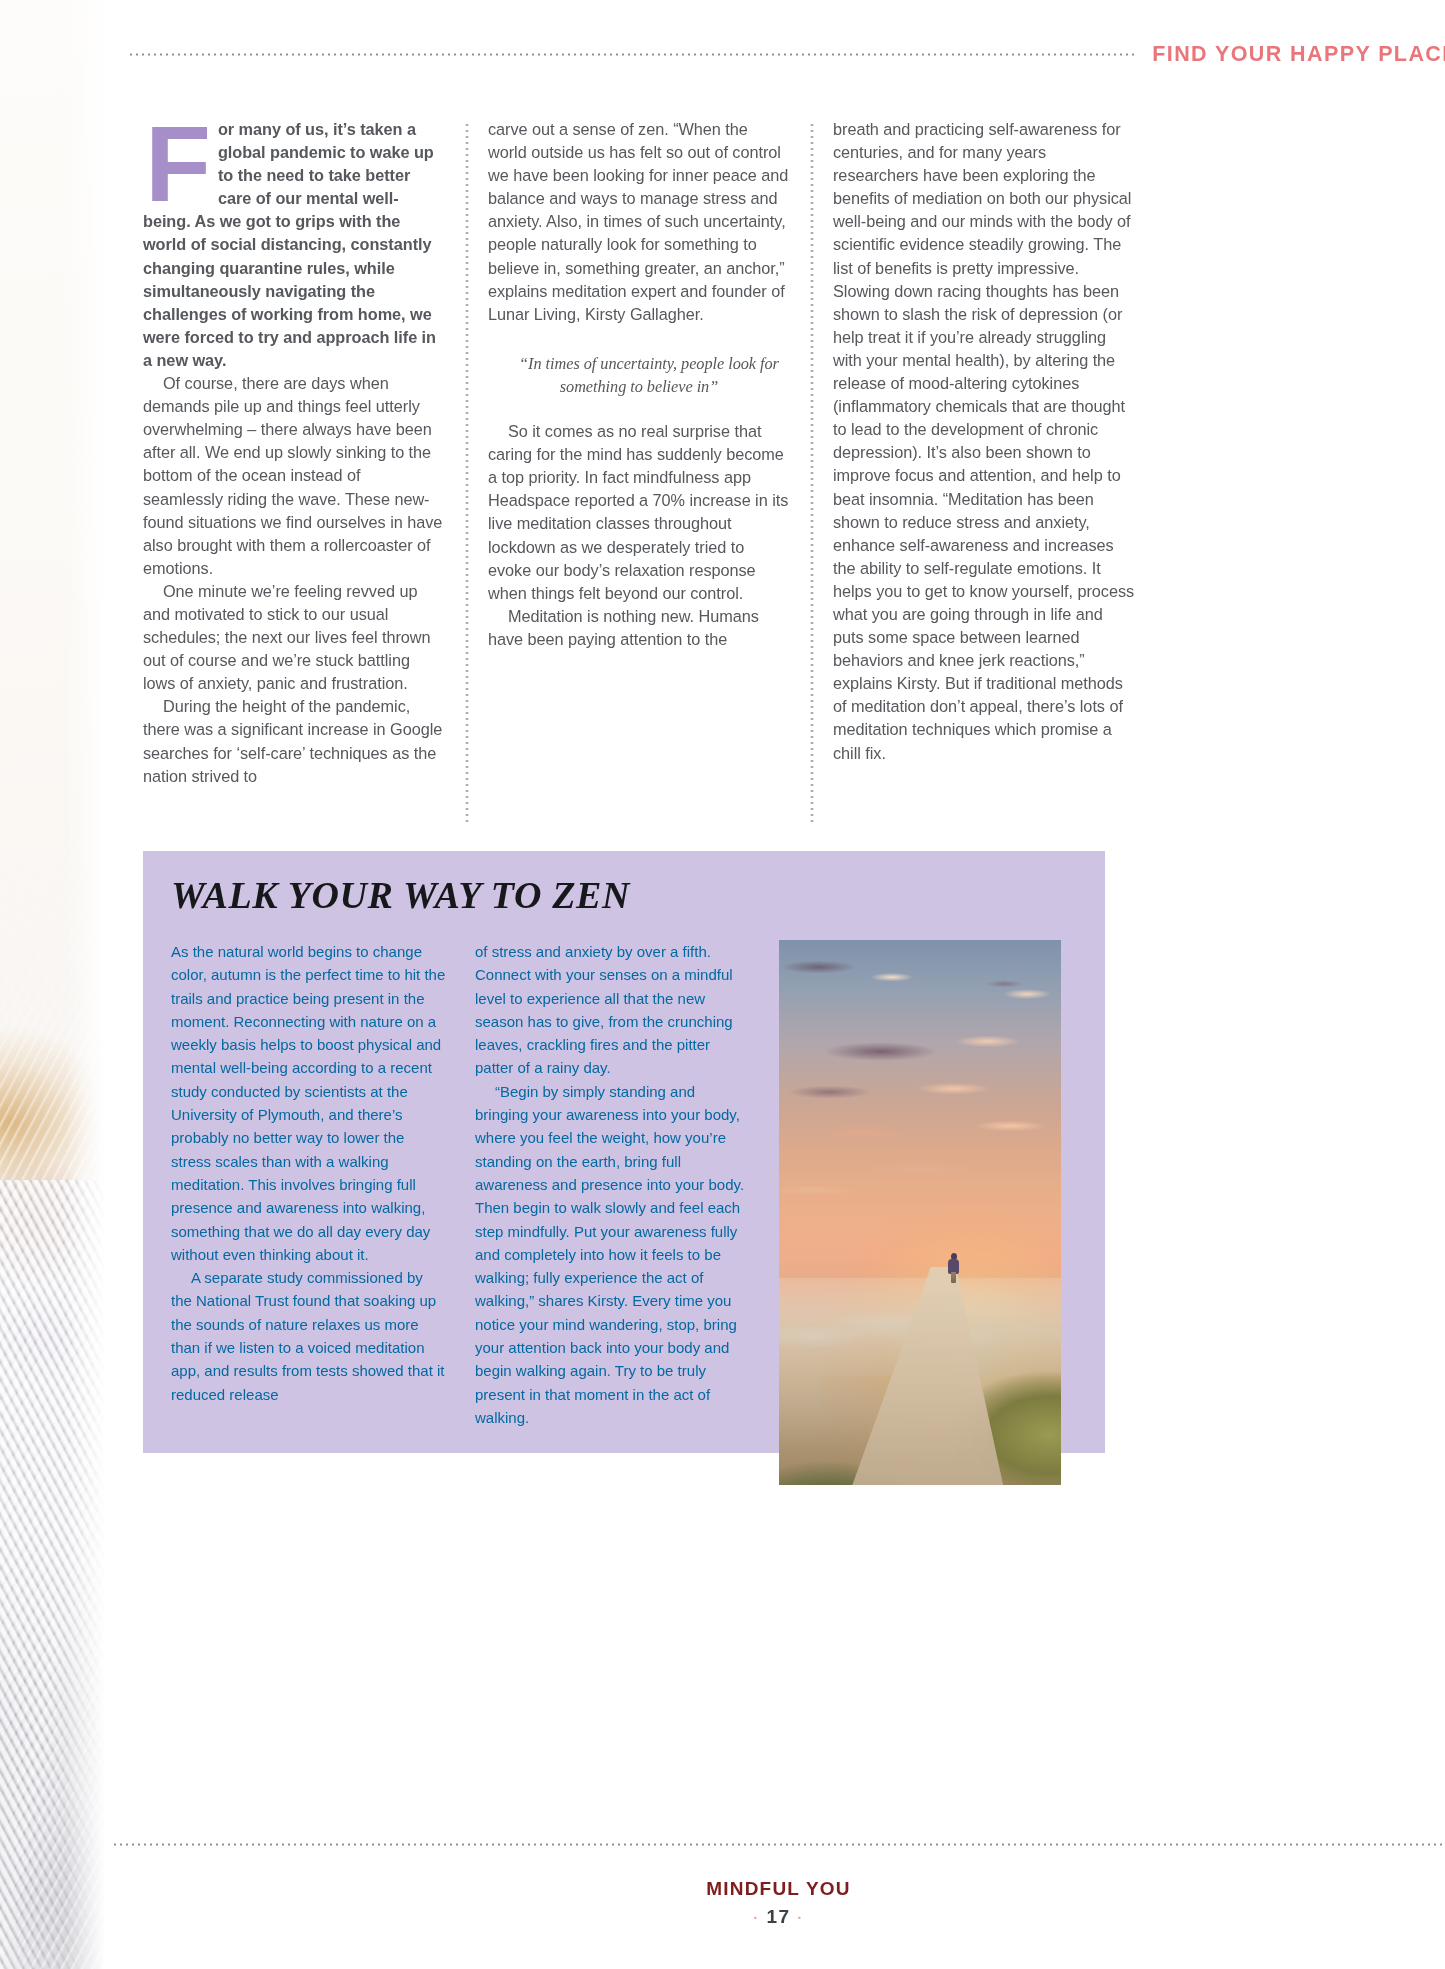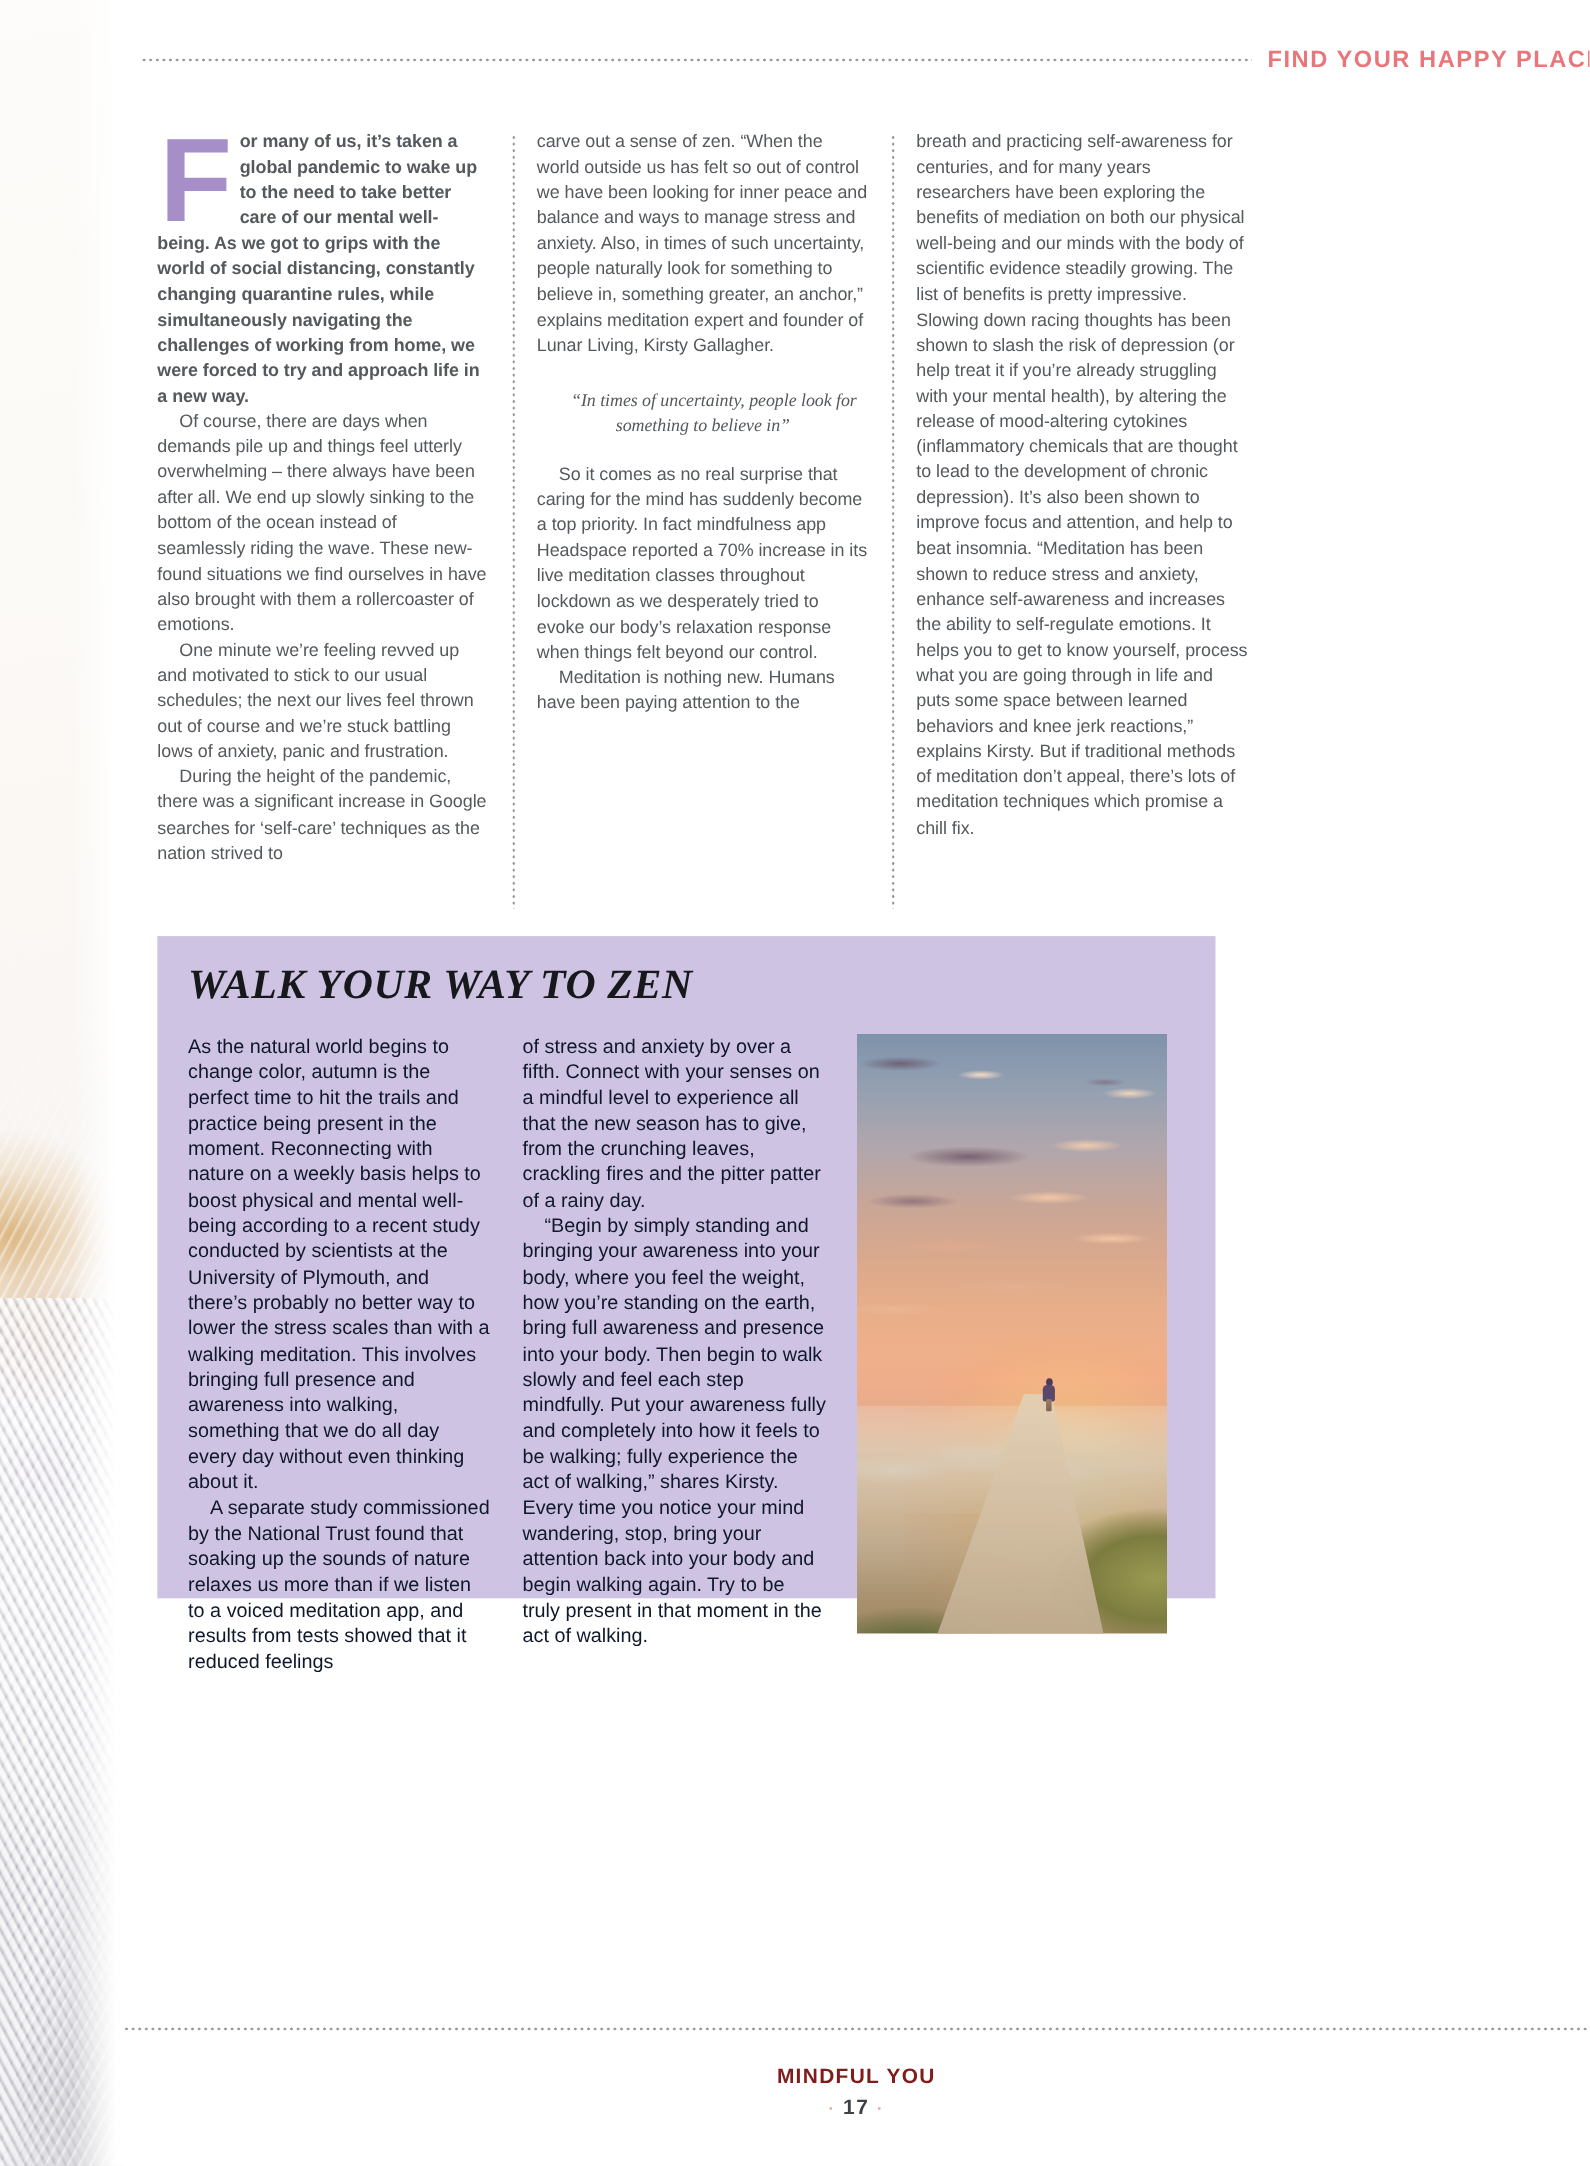--- a/index.html
+++ b/index.html
@@ -199,23 +199,23 @@
     margin-bottom: 23px;
   }
   .panel-body {
     display: flex;
     gap: 28px;
   }
   .panel-col {
     width: 276px;
   }
   .panel-col p {
-    font-size: 18px;
+    font-size: 15px;
     line-height: 23.3px;
-    color: #0f172a;
+    color: #0369a1;
     text-indent: 20px;
   }
   .panel-col p.noindent { text-indent: 0; }
 
   .panel-photo {
     width: 282px;
     height: 545px;
     overflow: hidden;
     position: relative;
     flex-shrink: 0;
@@ -397,21 +397,21 @@
     </div>
 
   </div>
 
   <div class="panel">
     <div class="panel-title">WALK YOUR WAY TO ZEN</div>
     <div class="panel-body">
 
       <div class="panel-col">
         <p class="noindent">As the natural world begins to change color, autumn is the perfect time to hit the trails and practice being present in the moment. Reconnecting with nature on a weekly basis helps to boost physical and mental well-being according to a recent study conducted by scientists at the University of Plymouth, and there’s probably no better way to lower the stress scales than with a walking meditation. This involves bringing full presence and awareness into walking, something that we do all day every day without even thinking about it.</p>
-        <p>A separate study commissioned by the National Trust found that soaking up the sounds of nature relaxes us more than if we listen to a voiced meditation app, and results from tests showed that it reduced feelings</p>
+        <p>A separate study commissioned by the National Trust found that soaking up the sounds of nature relaxes us more than if we listen to a voiced meditation app, and results from tests showed that it reduced release</p>
       </div>
 
       <div class="panel-col">
         <p class="noindent">of stress and anxiety by over a fifth. Connect with your senses on a mindful level to experience all that the new season has to give, from the crunching leaves, crackling fires and the pitter patter of a rainy day.</p>
         <p>“Begin by simply standing and bringing your awareness into your body, where you feel the weight, how you’re standing on the earth, bring full awareness and presence into your body. Then begin to walk slowly and feel each step mindfully. Put your awareness fully and completely into how it feels to be walking; fully experience the act of walking,” shares Kirsty. Every time you notice your mind wandering, stop, bring your attention back into your body and begin walking again. Try to be truly present in that moment in the act of walking.</p>
       </div>
 
       <div class="panel-photo">
         <div class="ph-sky"></div>
         <div class="ph-clouds"></div>

